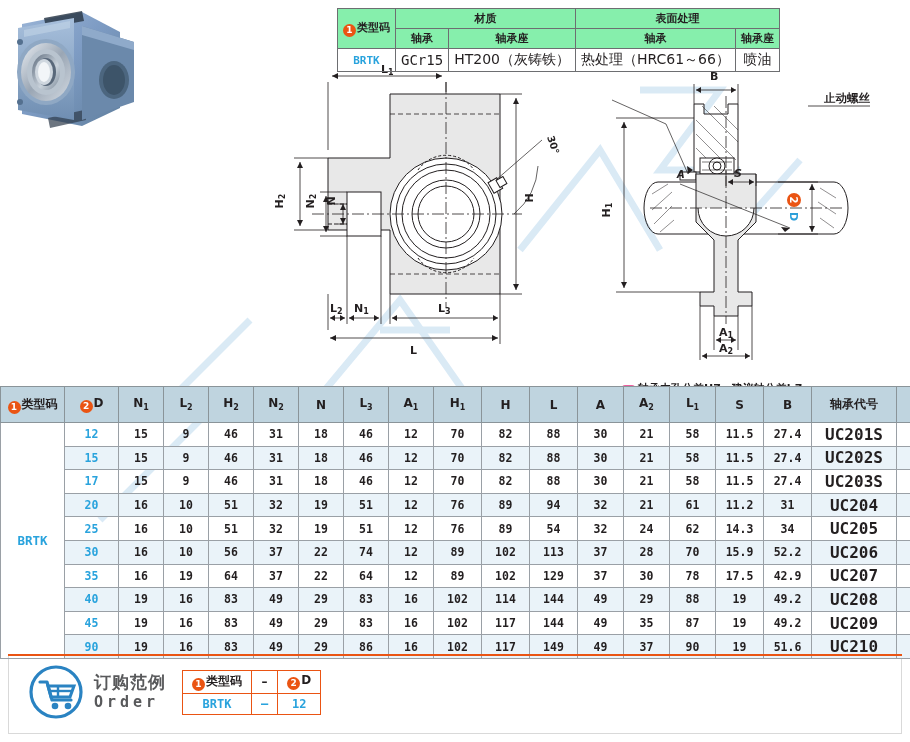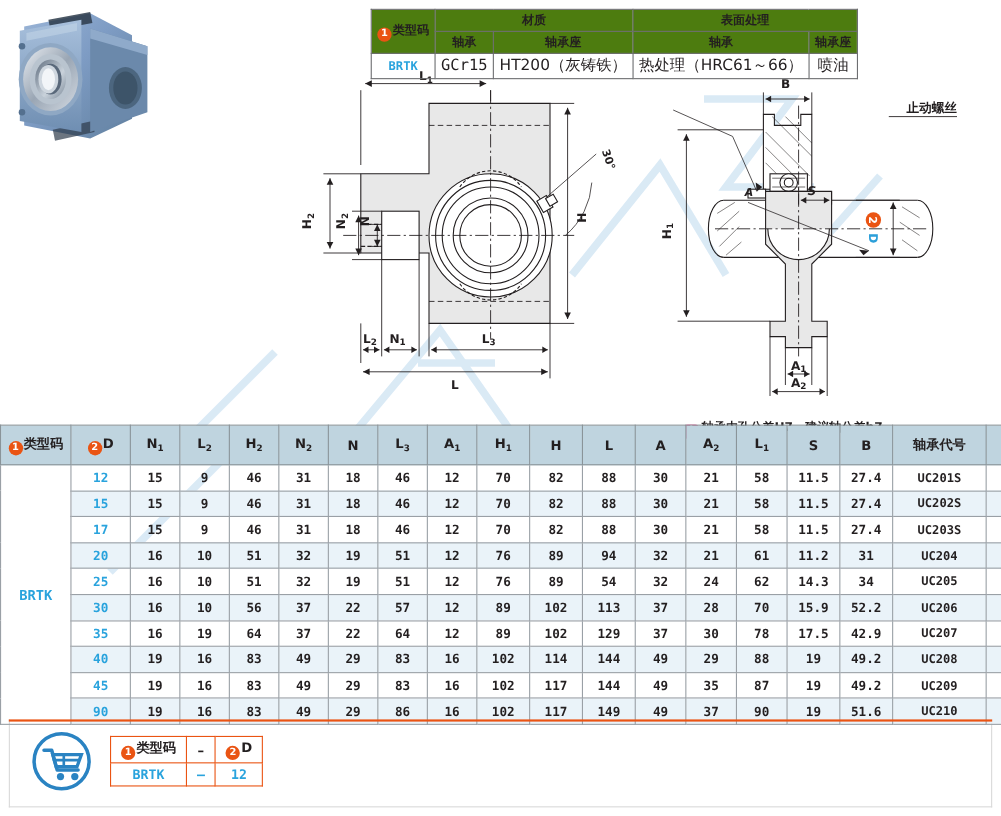--- a/index.html
+++ b/index.html
@@ -14,21 +14,21 @@
   .watermark { position:absolute; inset:0; pointer-events:none; z-index:0; }
   
   .photo { position:absolute; left:4px; top:2px; width:152px; height:136px; z-index:2; }
   
   .mat-table { position:absolute; left:337px; top:8px; z-index:3;
     border-collapse:collapse; font-size:11px; }
   .mat-table td, .mat-table th {
     border:1px solid #6d6e71; text-align:center; vertical-align:middle;
     padding:2px 5px; font-weight:700; white-space:nowrap;
   }
-  .mat-table .hd { background:#4d7c0f; }
+  .mat-table .hd { background:#86efac; }
   .mat-table .code { color:#29a3dd; font-family:"DejaVu Sans Mono",monospace; font-weight:700; }
   .mat-table .val { font-family:"DejaVu Sans Mono",monospace; font-size:14px; font-weight:400;}
   .mat-table .cn { font-family:"DejaVu Sans","Liberation Sans",sans-serif; }
   
   .cnum {
     display:inline-block; width:13px; height:13px; line-height:13px;
     border-radius:50%; background:#ea5413; color:#fff; font-size:9px;
     text-align:center; font-weight:700; vertical-align:-2px; margin-right:1px;
     font-family:"DejaVu Sans",sans-serif;
   }
@@ -51,21 +51,21 @@
     border:1px solid #9aa0a6; text-align:center; vertical-align:middle;
     height:23.6px; padding:0; font-weight:700;
     font-family:"DejaVu Sans Mono","Liberation Mono",monospace;
   }
   table.spec thead th { background:#bfd4df; height:36px; border-color:#8a9499;
     font-family:"DejaVu Sans","Liberation Sans",sans-serif; font-size:12px; }
   table.spec thead th sub { font-size:8px; }
   table.spec tbody tr.alt td { background:#eaf3f9; }
   td.brand { color:#29a3dd; font-size:12.5px; border-left:1px solid #fff; border-bottom:1px solid #fff;}
   td.dcol { color:#29a3dd; }
-  td.bcode { font-size:11px; }
+  td.bcode { font-size:16px; }
   .unit { font-size:9.5px; display:block; line-height:1.05; }
   .hd-cn { font-family:"DejaVu Sans","Liberation Sans",sans-serif; }
   
   .order-rule { position:absolute; left:8px; top:654px; width:894px; height:2px;
     background:#ea5413; z-index:3; }
   .order-box { position:absolute; left:8px; top:654px; width:894px; height:80px;
     border:1px solid #d9d9d9; border-top:none; z-index:2; }
   .order-inner { position:absolute; left:28px; top:664px; display:flex;
     align-items:center; gap:10px; z-index:4; }
   .cart { width:56px; height:56px; }
@@ -516,21 +516,21 @@
           <td class="bcode">UC205</td>
           <td>0.88</td>
         </tr>
         <tr class="alt">
           <td class="dcol">30</td>
           <td>16</td>
           <td>10</td>
           <td>56</td>
           <td>37</td>
           <td>22</td>
-          <td>57</td>
+          <td>74</td>
           <td>12</td>
           <td>89</td>
           <td>102</td>
           <td>113</td>
           <td>37</td>
           <td>28</td>
           <td>70</td>
           <td>15.9</td>
           <td>52.2</td>
           <td class="bcode">UC206</td>
@@ -626,20 +626,24 @@
   <span class="cart">
     <svg width="56" height="56" viewBox="0 0 56 56">
       <circle cx="28" cy="28" r="25" fill="none" stroke="#2a83c2" stroke-width="3.2"></circle>
       <path d="M12 18 L19 18 L24 36 L43 36" fill="none" stroke="#2a83c2" stroke-width="3.2" stroke-linecap="round" stroke-linejoin="round"></path>
       <path d="M20 22 L46 22 L42 33 L23 33 Z" fill="none" stroke="#2a83c2" stroke-width="3"></path>
       <path d="M20 27 L44 27" stroke="#2a83c2" stroke-width="2.4"></path>
       <path d="M30 22 L30 33" stroke="#2a83c2" stroke-width="2.4"></path>
       <circle cx="27" cy="42" r="3.3" fill="#2a83c2"></circle>
       <circle cx="40" cy="42" r="3.3" fill="#2a83c2"></circle>
     </svg>
+  </span>
+  <span class="order-label">
+    <span class="cn2">订购范例</span><br>
+    <span class="en2">Order</span>
   </span>
   <table class="order-tbl">
     <tbody>
         <tr>
       <td class="oh">
         <span class="cnum">1</span><span>类型码</span>
       </td>
       <td class="oh">–</td>
       <td class="oh">
         <span class="cnum">2</span><span>D</span>

